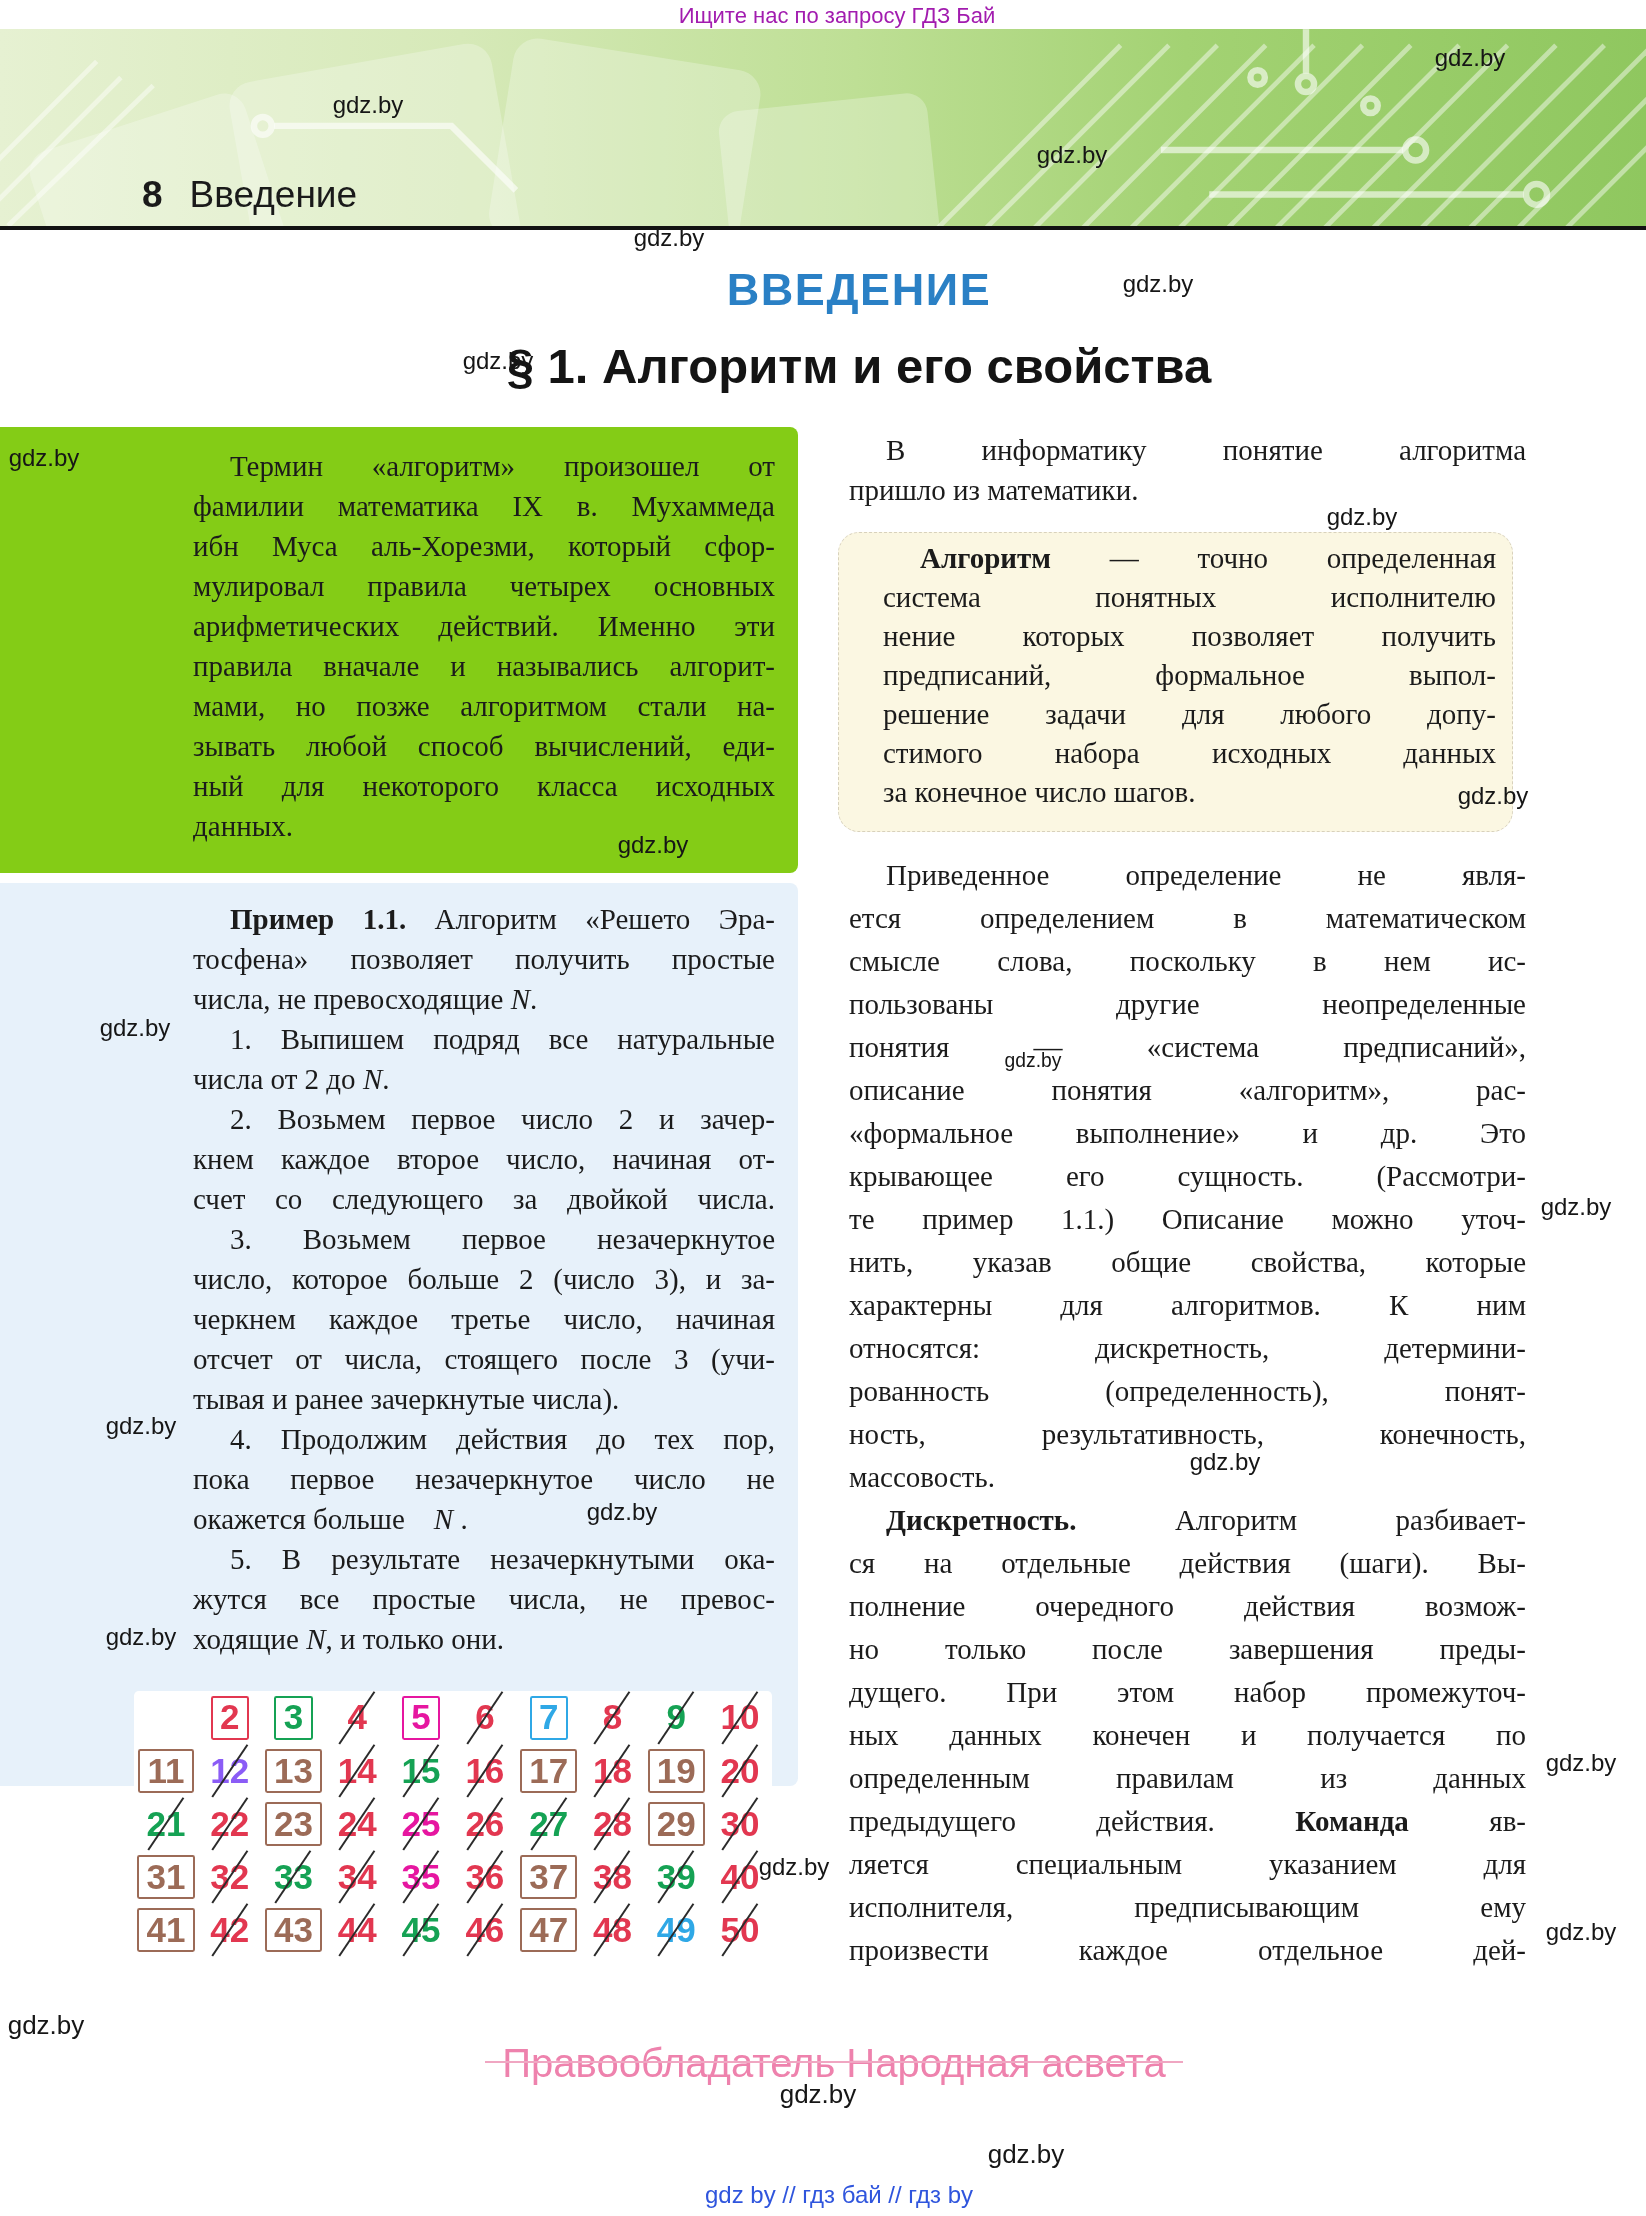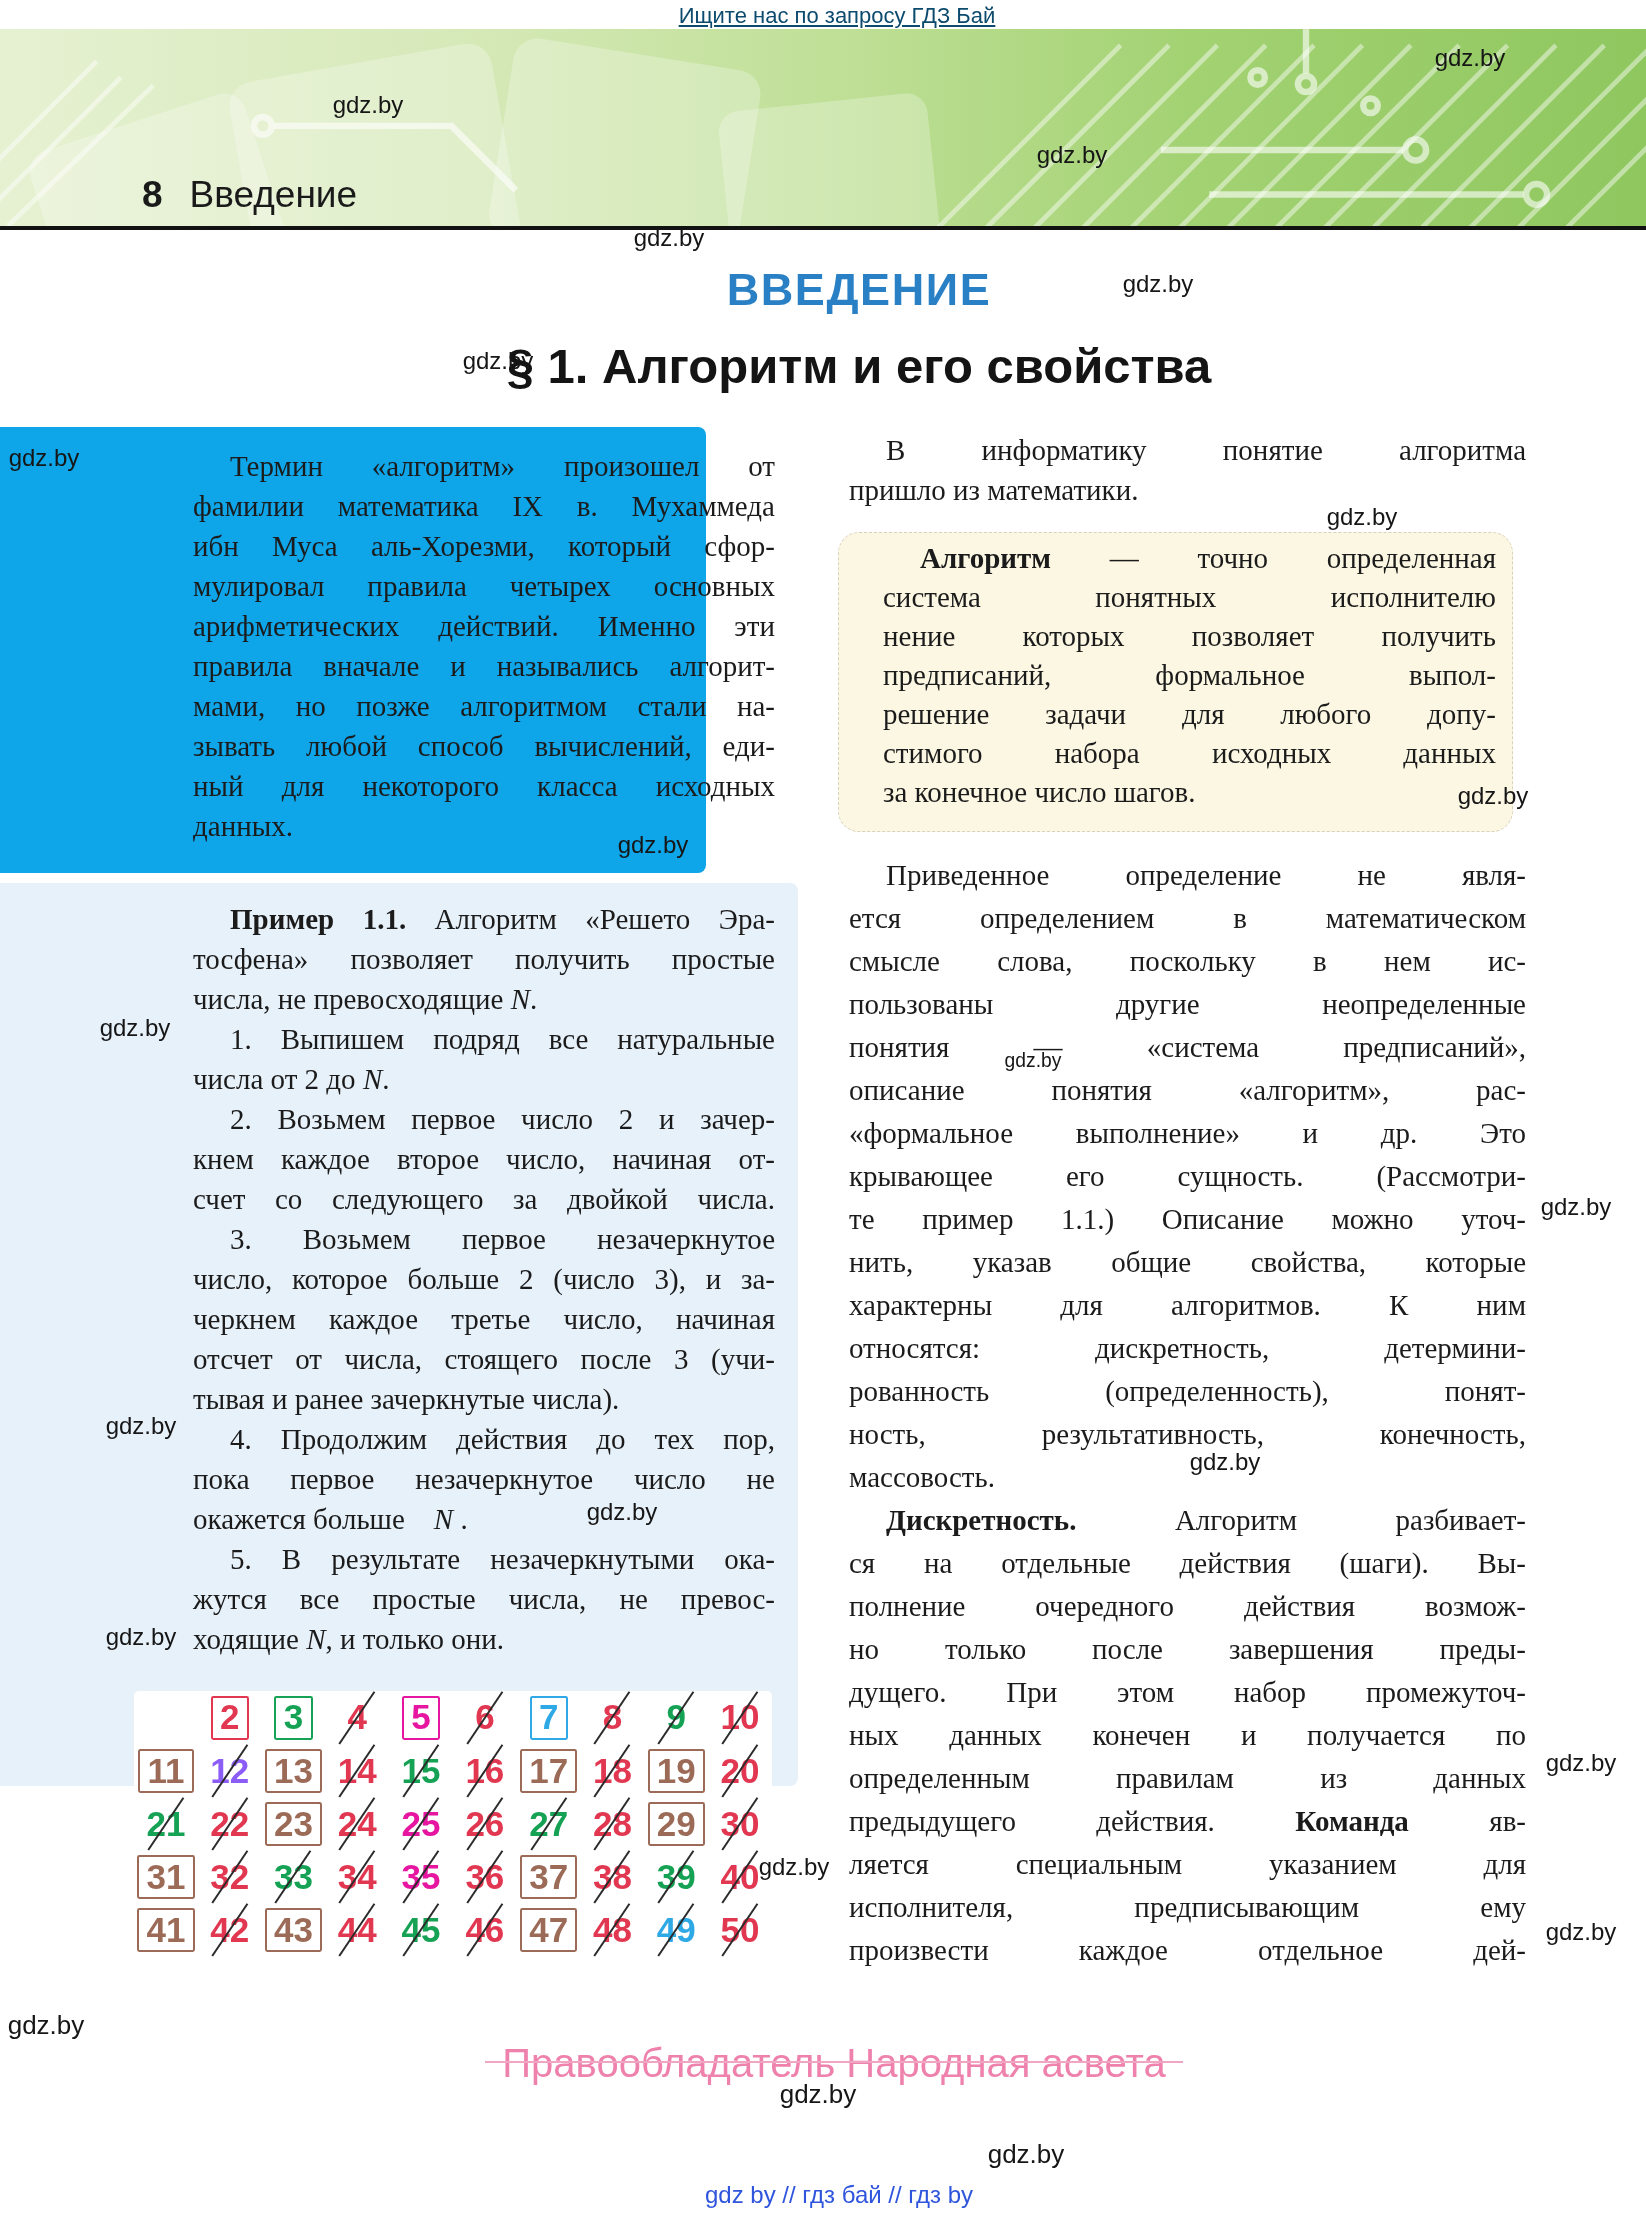--- a/index.html
+++ b/index.html
@@ -26,22 +26,22 @@
   .heading{position:absolute;top:338px;left:859px;transform:translateX(-50%);
          font-family:"Liberation Sans",sans-serif;font-weight:bold;font-size:49px;
          color:#141414;white-space:nowrap;}
 
   
   .ln{height:var(--lh);line-height:var(--lh);text-align:justify;text-align-last:justify;overflow:visible;}
   .ln.nj{text-align:left;text-align-last:left;}
   .ln.in{text-indent:37px;}
 
   
-  .greenbox{position:absolute;left:0;top:427px;width:706px;height:446px;
-            background:#0ea5e9;border-radius:0 8px 8px 0;box-sizing:border-box;padding-top:18.5px;}
+  .greenbox{position:absolute;left:0;top:427px;width:798px;height:446px;
+            background:#84cc16;border-radius:0 8px 8px 0;box-sizing:border-box;padding-top:18.5px;}
   .bluebox{position:absolute;left:0;top:883px;width:798px;height:903px;
            background:#e7f1fa;border-radius:0 8px 8px 0;box-sizing:border-box;padding-top:16px;}
   .tb{margin-left:193px;width:582px;font-size:29px;--lh:40px;}
 
   
   .gridbox{position:absolute;left:134px;top:808px;width:638px;height:266px;
            background:#ffffff;border-radius:4.8px;display:flex;flex-direction:column;}
   .grow{flex:1;display:flex;}
   .gcell{flex:1;display:flex;align-items:center;justify-content:center;position:relative;}
   .num{font-family:"Liberation Sans",sans-serif;font-weight:bold;font-size:35px;
@@ -66,21 +66,21 @@
              font-family:"Liberation Sans",sans-serif;font-size:40px;white-space:nowrap;}
   .strikeline{position:absolute;top:2061px;left:485px;width:698px;height:2.4px;background:#f0a6c2;}
   .links{position:absolute;top:2181px;left:839px;transform:translateX(-50%);
          font-family:"Liberation Sans",sans-serif;font-size:24px;white-space:nowrap;cursor:pointer;}
 </style>
 </head>
 <body>
 
 <div class="page">
 
-  <div class="promo" style="color: #0c4a6e; text-decoration: underline;">Ищите нас по запросу ГДЗ Бай</div>
+  <div class="promo" style="color: #a21caf;">Ищите нас по запросу ГДЗ Бай</div>
 
   <div class="banner">
     <svg width="1647" height="197" viewBox="0 0 2043 244">
       <g fill="rgba(255,255,255,0.26)">
         <rect x="60" y="110" width="280" height="240" rx="28" transform="rotate(-18 200 230)"></rect>
         <rect x="300" y="40" width="330" height="260" rx="30" transform="rotate(-10 465 170)"></rect>
         <rect x="620" y="30" width="310" height="250" rx="30" transform="rotate(9 775 155)"></rect>
         <rect x="900" y="90" width="260" height="220" rx="26" transform="rotate(-6 1030 200)"></rect>
       </g>
       <g stroke="rgba(255,255,255,0.45)" stroke-width="6" fill="none">

